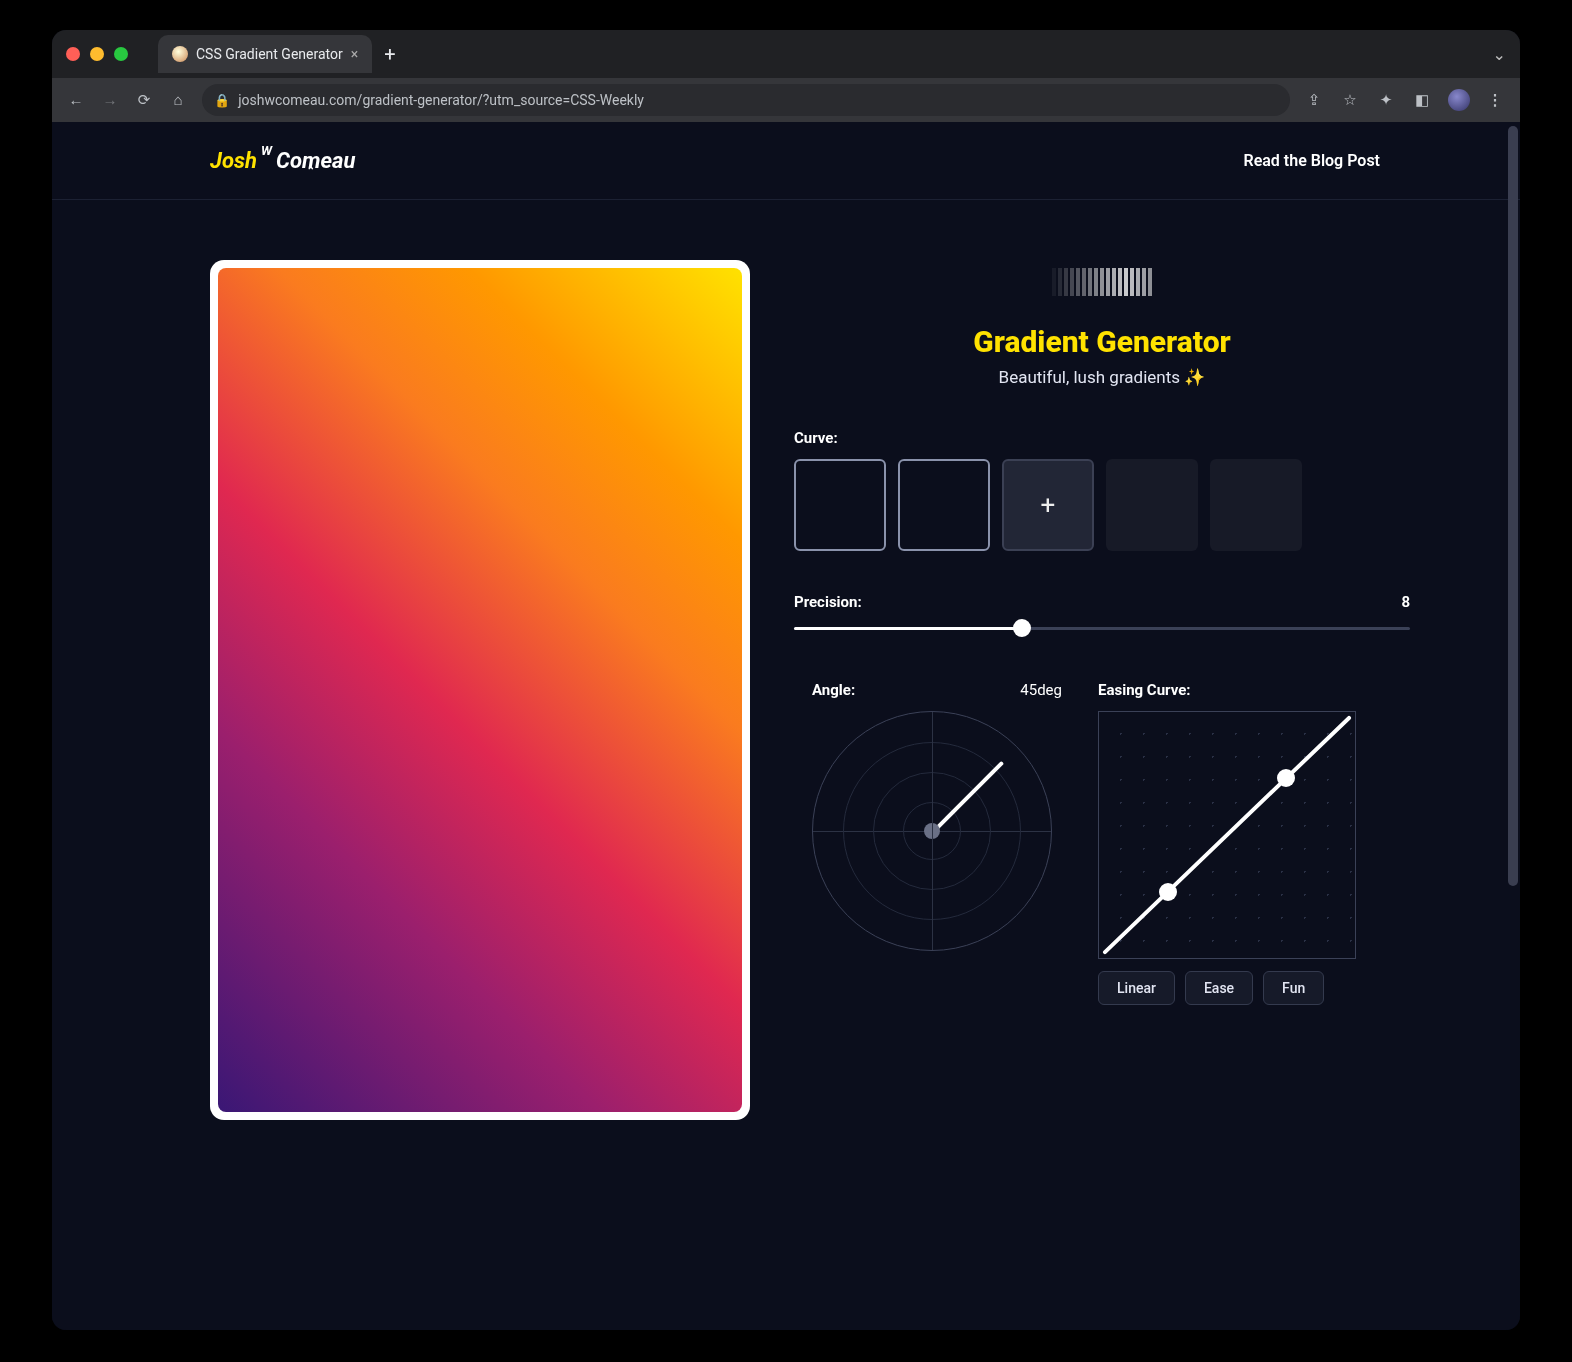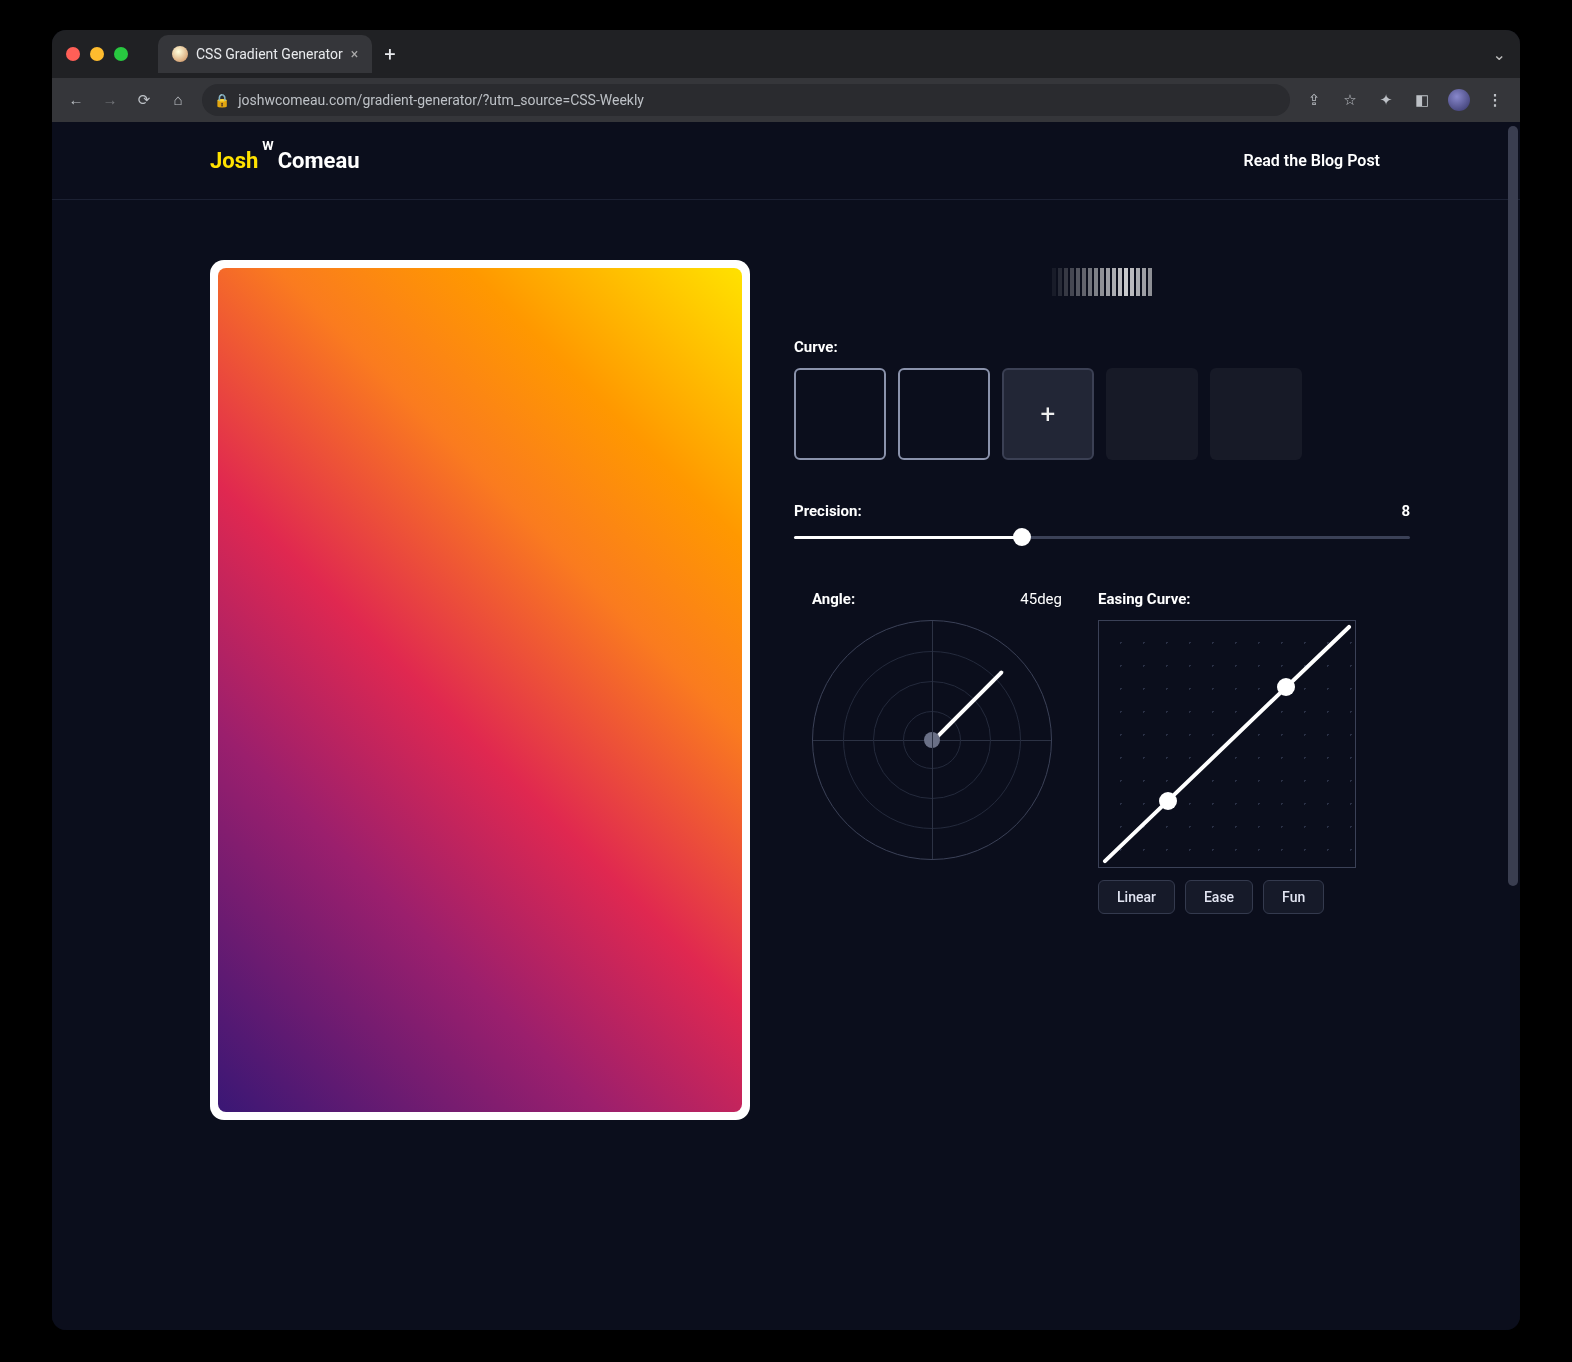--- a/index.html
+++ b/index.html
@@ -60,21 +60,21 @@
     overflow: hidden;
   }
   .scrollbar-fake {
     position: absolute; right: 2px; top: 4px; width: 10px; height: 760px;
     background: #3a3e50; border-radius: 5px;
   }
   .site-header {
     height: 78px; border-bottom: 1px solid #1c2133;
     display: flex; align-items: center; padding: 0 48px;
   }
-  .logo { display: flex; align-items: flex-start; gap: 4px; font-weight: 700; font-size: 22px; margin-left: 110px; }
+  .logo { display: flex; align-items: center; gap: 4px; font-weight: 700; font-size: 22px; margin-left: 110px; font-style: italic; }
   .logo .josh { color: #ffe200; }
   .logo .decor { color: #fff; font-size: 13px; position: relative; top: -10px; }
   .logo .comeau { color: #fff; }
   .logo .caret { color: #fff; font-size: 10px; position: relative; top: 10px; left: -54px; }
   .blog-link { margin-left: auto; color: #fff; font-weight: 600; font-size: 16px; margin-right: 92px; }
 
   .content {
     display: flex; gap: 44px; padding: 60px 110px 40px 158px;
   }
 
@@ -240,20 +240,22 @@
               <span></span>
               <span></span>
               <span></span>
               <span></span>
               <span></span>
               <span></span>
               <span></span>
               <span></span>
               <span></span>
           </div>
+          <h1 class="title">Gradient Generator</h1>
+          <p class="subtitle">Beautiful, lush gradients ✨</p>
 
           <div class="section-label">Curve:</div>
           <div class="swatches">
             <div class="swatch filled" style="padding:3px">
               <div class="inner" style="background:#190091"></div>
             </div>
             <div class="swatch filled" style="padding:3px">
               <div class="inner" style="background:#ffe600"></div>
             </div>
             <div class="swatch add">

